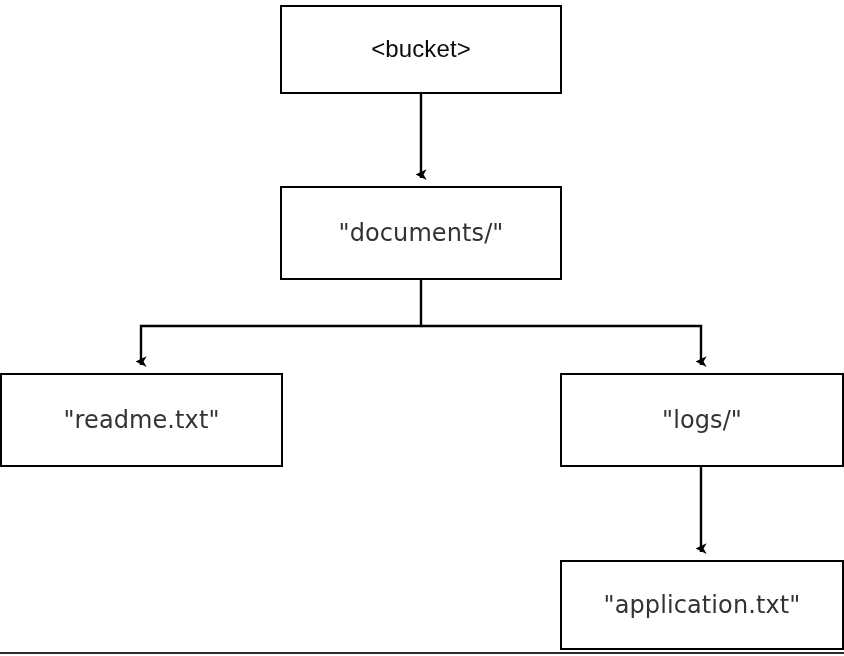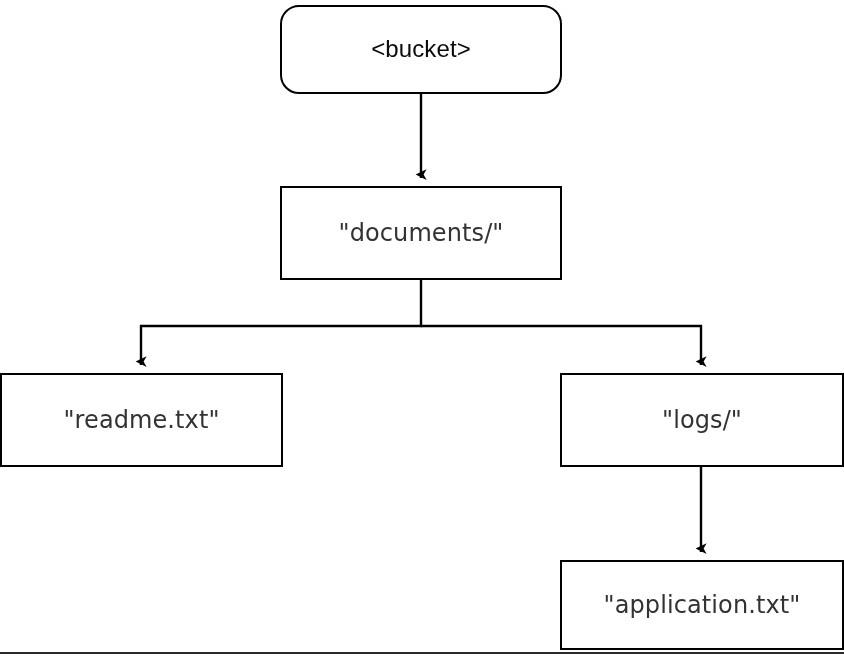--- a/index.html
+++ b/index.html
@@ -48,21 +48,21 @@
   .node.root .node-label {
     font-family: "Liberation Sans", sans-serif;
     color: #0a0a0a;
     font-size: 24px;
   }
   .node.leaf .node-label,
   .node.folder .node-label {
     font-family: "DejaVu Sans", sans-serif;
     font-size: 24px;
   }
-  #node-bucket       { left: 280px; top: 5px;   width: 282px; height: 89px; border-radius: 19px; }
+  #node-bucket       { left: 280px; top: 5px;   width: 282px; height: 89px; }
   #node-documents    { left: 280px; top: 186px; width: 282px; height: 94px; }
   #node-readme       { left: 0px;   top: 373px; width: 283px; height: 94px; }
   #node-logs         { left: 560px; top: 373px; width: 284px; height: 94px; }
   #node-application  { left: 560px; top: 560px; width: 284px; height: 90px; }
   .bottom-rule {
     position: absolute;
     left: 0;
     top: 652px;
     width: 844px;
     height: 2px;

